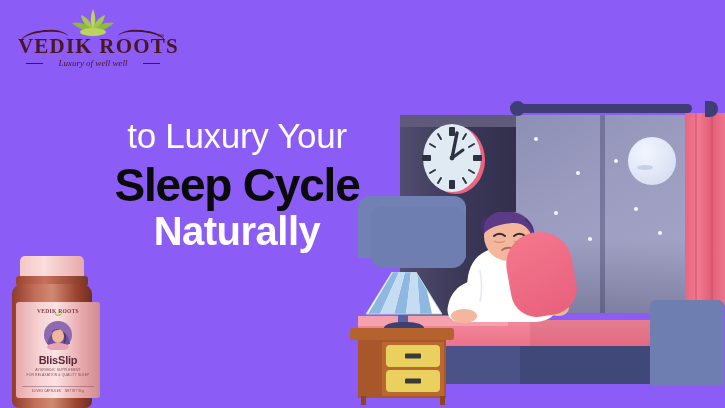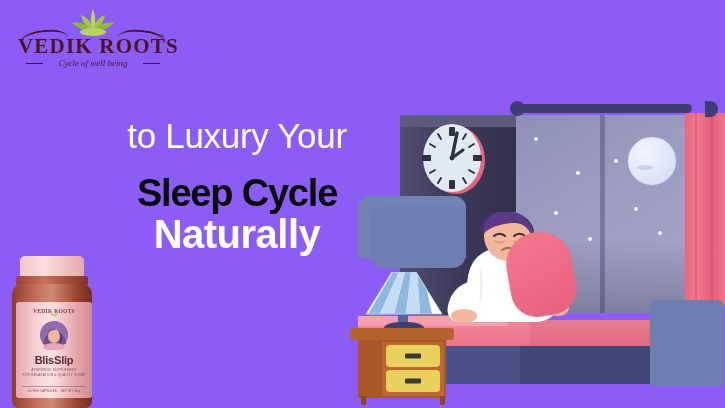--- a/index.html
+++ b/index.html
@@ -61,22 +61,22 @@
   #headline .ln { display:block; white-space:nowrap; }
   #headline .l1 {
     font-size:39px; font-weight:800; color:#ffffff;
     letter-spacing:-0.5px; text-align:left;
   }
   #headline .l2 {
     font-size:35px; font-weight:500; color:#ffffff;
     letter-spacing:-0.3px; text-align:center; margin-top:6px;
   }
   #headline .l3 {
-    font-size:38px; font-weight:900; color:#0a0a0a;
-    letter-spacing:-1.2px; text-align:center; margin-top:20px;
+    font-size:46px; font-weight:900; color:#0a0a0a;
+    letter-spacing:-1.2px; text-align:center; margin-top:8px;
   }
   #headline .l4 {
     font-size:40px; font-weight:600; color:#ffffff;
     letter-spacing:-0.5px; text-align:center; margin-top:2px;
   }
 
   
   #bottle {
     position:absolute; left:4px; top:256px;
     width:96px; height:152px; z-index:7;
@@ -90,21 +90,21 @@
     position:absolute; left:12px; top:20px; width:72px; height:10px;
     background:linear-gradient(90deg,#9a4330 0%,#c9705a 40%,#7d3423 100%);
     border-radius:3px;
   }
   #bottle .body {
     position:absolute; left:8px; top:28px; width:80px; height:124px;
     background:linear-gradient(90deg,#8e3b2a 0%,#c4705b 30%,#d08a72 50%,#9c4530 80%,#6f2d1f 100%);
     border-radius:10px 10px 7px 7px;
   }
   #bottle .label {
-    position:absolute; left:12px; top:46px; width:76px; height:96px;
+    position:absolute; left:12px; top:46px; width:84px; height:96px;
     background:linear-gradient(90deg,#e7a7ab 0%,#f7d3d4 28%,#fbe2e2 48%,#e7a8ac 78%,#cf8b90 100%);
     border-radius:3px;
     overflow:hidden;
   }
   #bottle .lbl-logo {
     position:absolute; left:0; top:6px; width:100%;
     text-align:center; font-family:"Liberation Serif", serif;
     font-size:5.5px; font-weight:700; color:#7e3a48; letter-spacing:0.3px;
   }
   #bottle .lbl-lotus {
@@ -312,21 +312,21 @@
         <path d="M23 23 C31 23 39 20 44 15 C37 13 28 16 23 23 Z" fill="#8fb93c"></path>
         <ellipse cx="23" cy="24" rx="13" ry="4" fill="#b9d45f"></ellipse>
       </svg>
     </div>
     <div class="flourish left"></div>
     <div class="flourish right"></div>
     <div class="brand">VEDIK ROOTS</div>
     <div class="tm">™</div>
     <div class="rule left"></div>
     <div class="rule right"></div>
-    <div class="tagline">Cycle of well being</div>
+    <div class="tagline">Luxury of well well</div>
   </div>
 
   <div id="headline">
     <span class="ln l2">to Luxury Your</span>
     <span class="ln l3">Sleep Cycle</span>
     <span class="ln l4">Naturally</span>
   </div>
 
   <div id="bottle">
     <div class="cap"></div>

